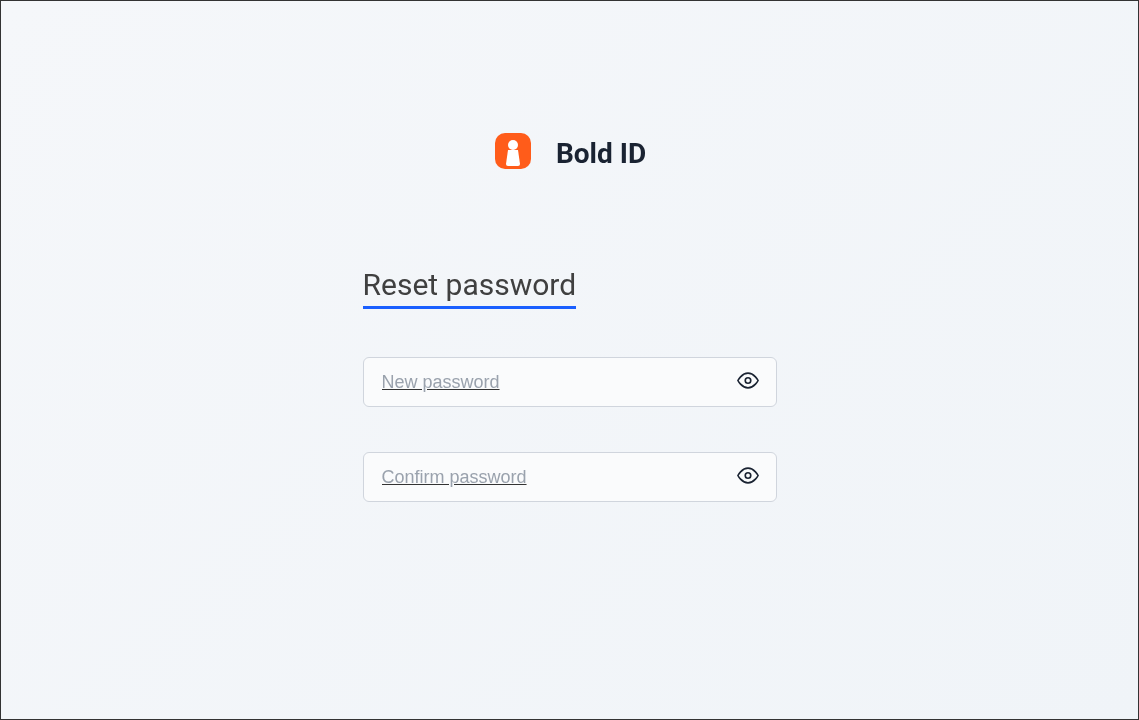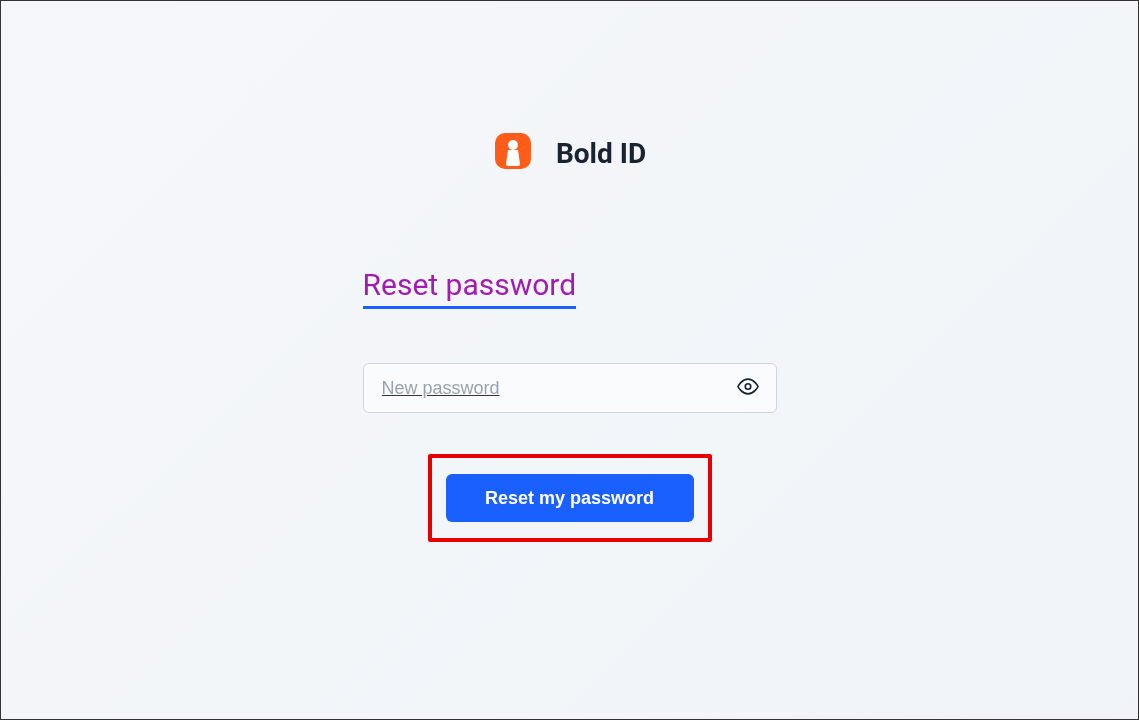--- a/index.html
+++ b/index.html
@@ -40,22 +40,21 @@
       color: #1a2332;
     }
     .form-card {
       width: 414px;
       display: flex;
       flex-direction: column;
     }
     .heading {
       font-size: 30px;
       font-weight: 400;
-      color: #a21caf;
-      margin-bottom: 6px;
+      color: #404040;
       padding-bottom: 4px;
       border-bottom: 3px solid #1a5fff;
       display: inline-block;
       width: fit-content;
       text-align: center;
     }
     .heading-wrapper {
       margin-bottom: 48px;
     }
     .input-group {
@@ -138,18 +137,26 @@
       <button class="eye-icon-btn">
         <span>
           <svg class="eye-icon" viewBox="0 0 24 24" fill="none" stroke="#1a2332" stroke-width="1.8">
             <path d="M1 12s4-8 11-8 11 8 11 8-4 8-11 8-11-8-11-8z"></path>
             <circle cx="12" cy="12" r="3"></circle>
           </svg>
         </span>
       </button>
     </div>
 
+    <div class="input-group">
+      <input type="password" class="input-field" placeholder="Confirm password" style="">
+      <button class="eye-icon-btn">
+        <span>
+          <svg class="eye-icon" viewBox="0 0 24 24" fill="none" stroke="#1a2332" stroke-width="1.8">
+            <path d="M1 12s4-8 11-8 11 8 11 8-4 8-11 8-11-8-11-8z"></path>
+            <circle cx="12" cy="12" r="3"></circle>
+          </svg>
+        </span>
+      </button>
+    </div>
 
-    <div class="button-highlight">
-      <button class="submit-btn">Reset my password</button>
-    </div>
   </div>
 </div>
 
 </body></html>

